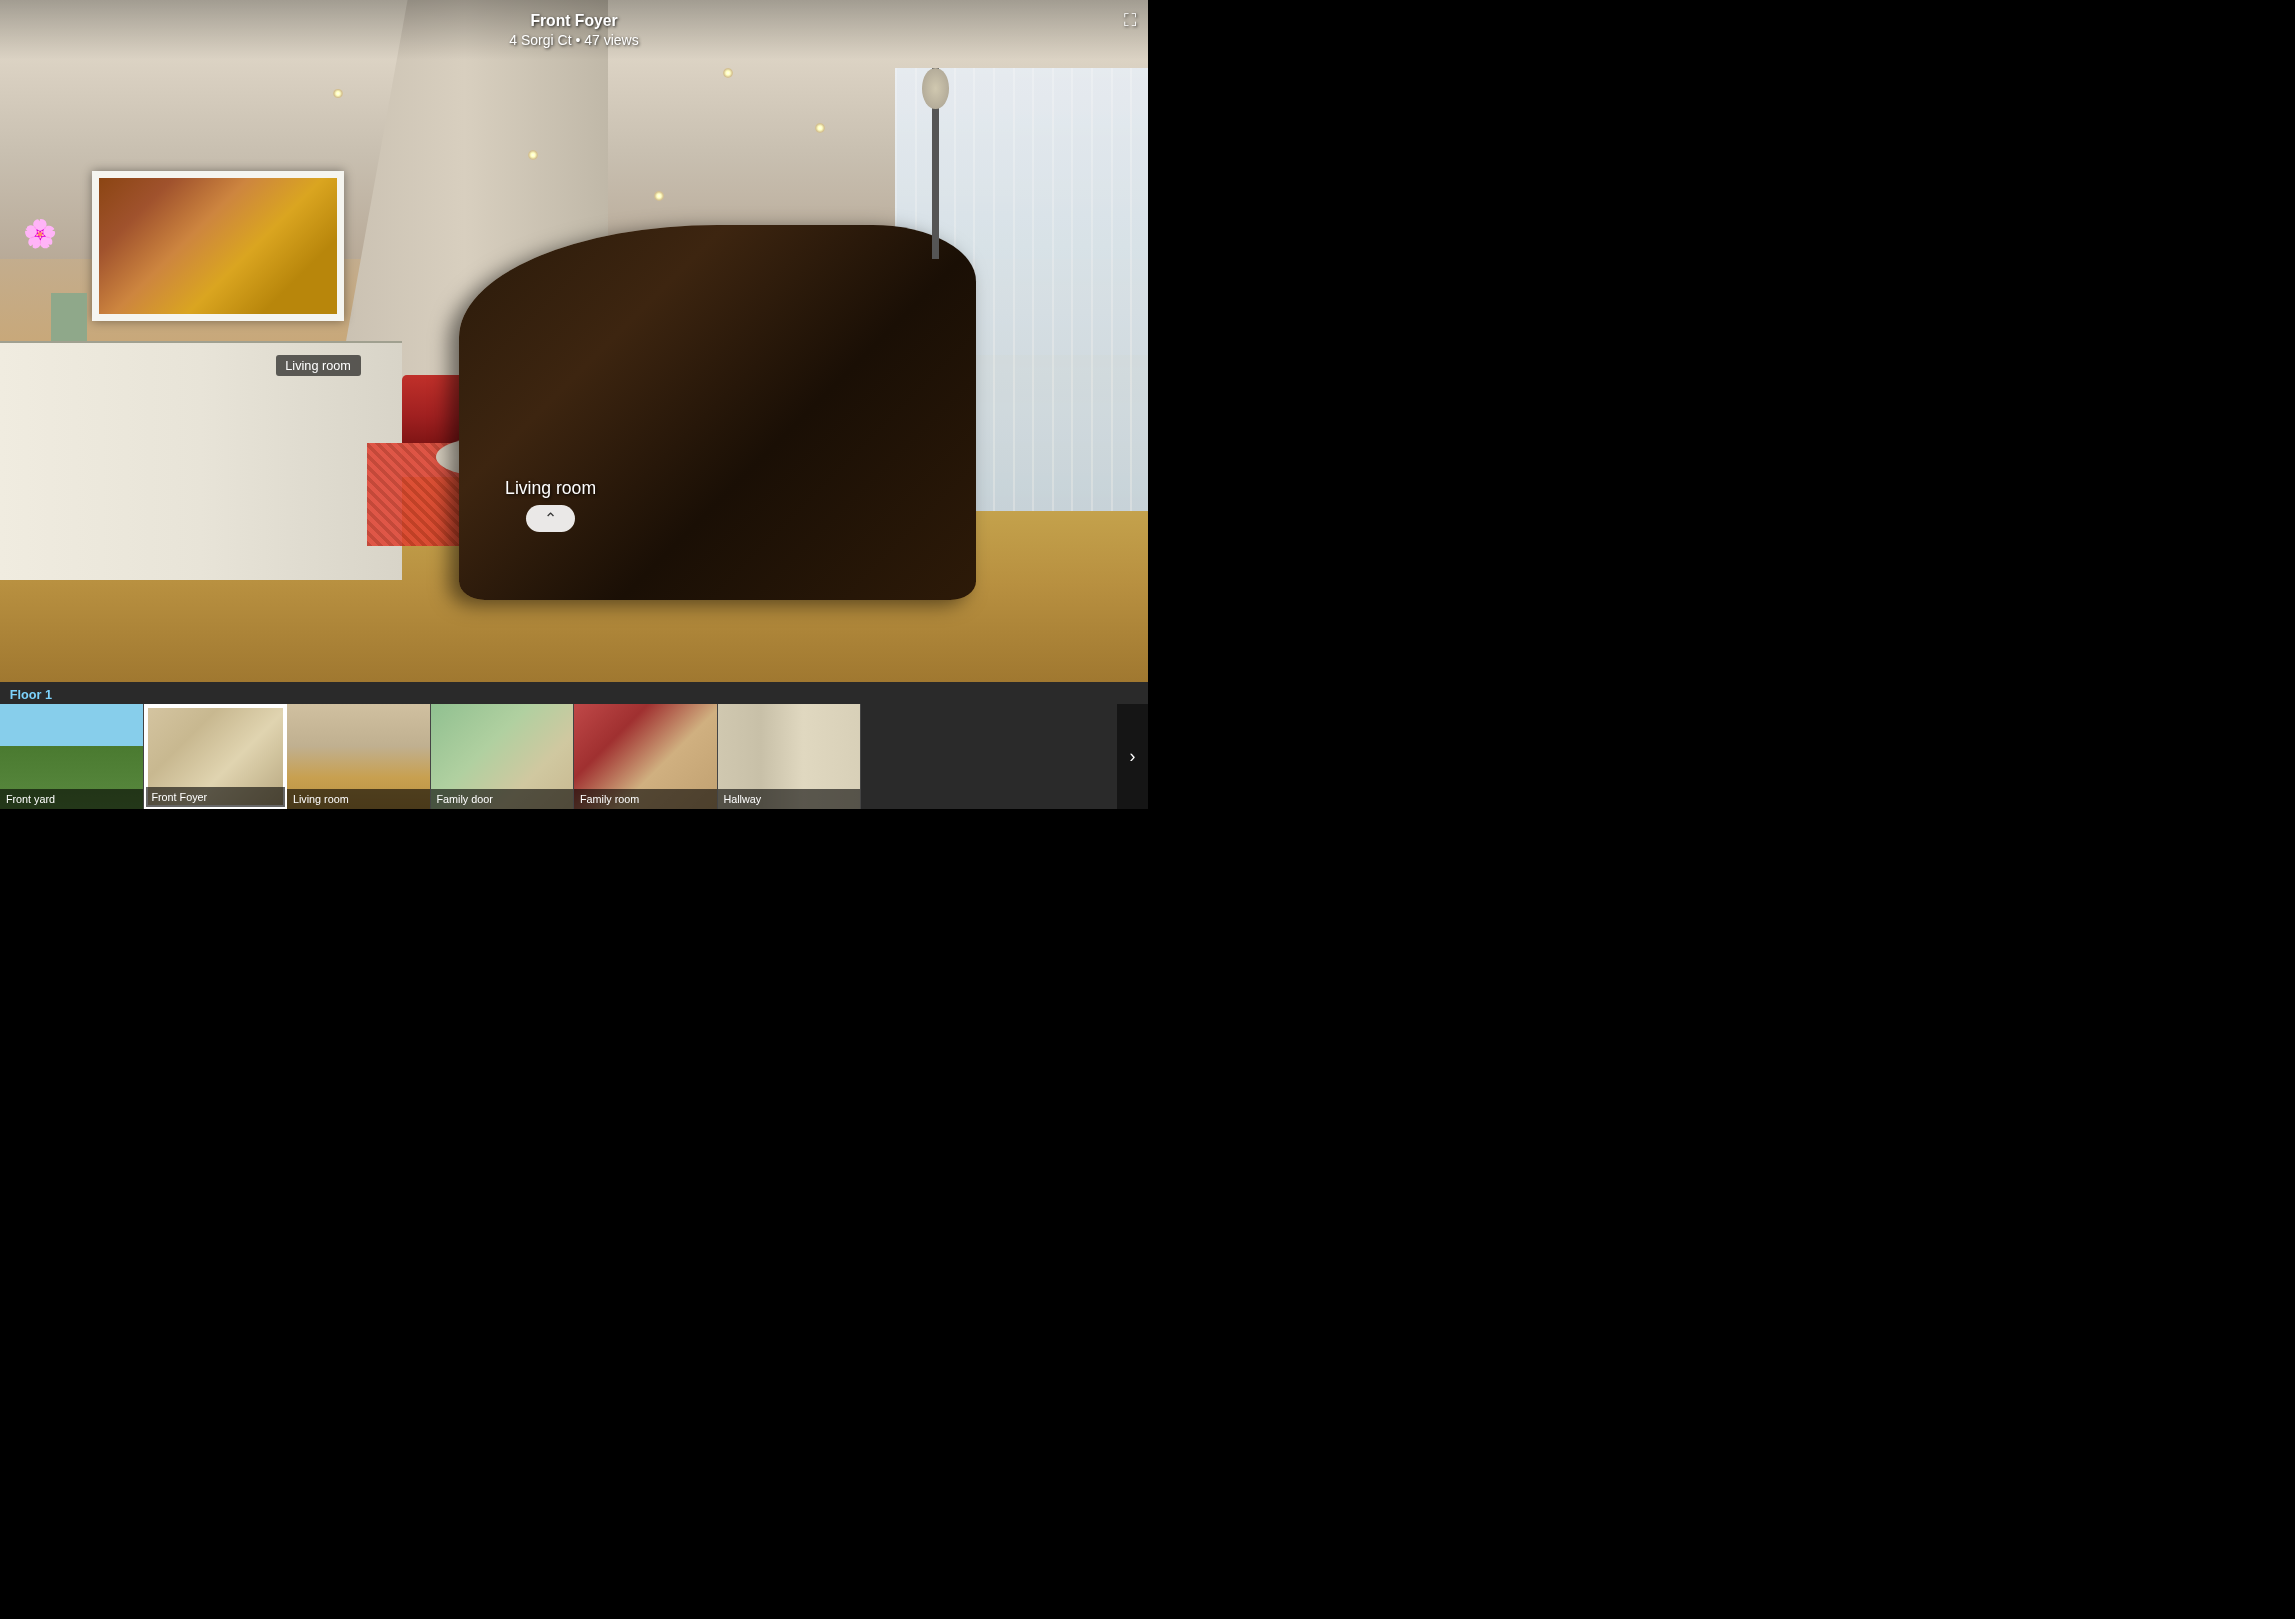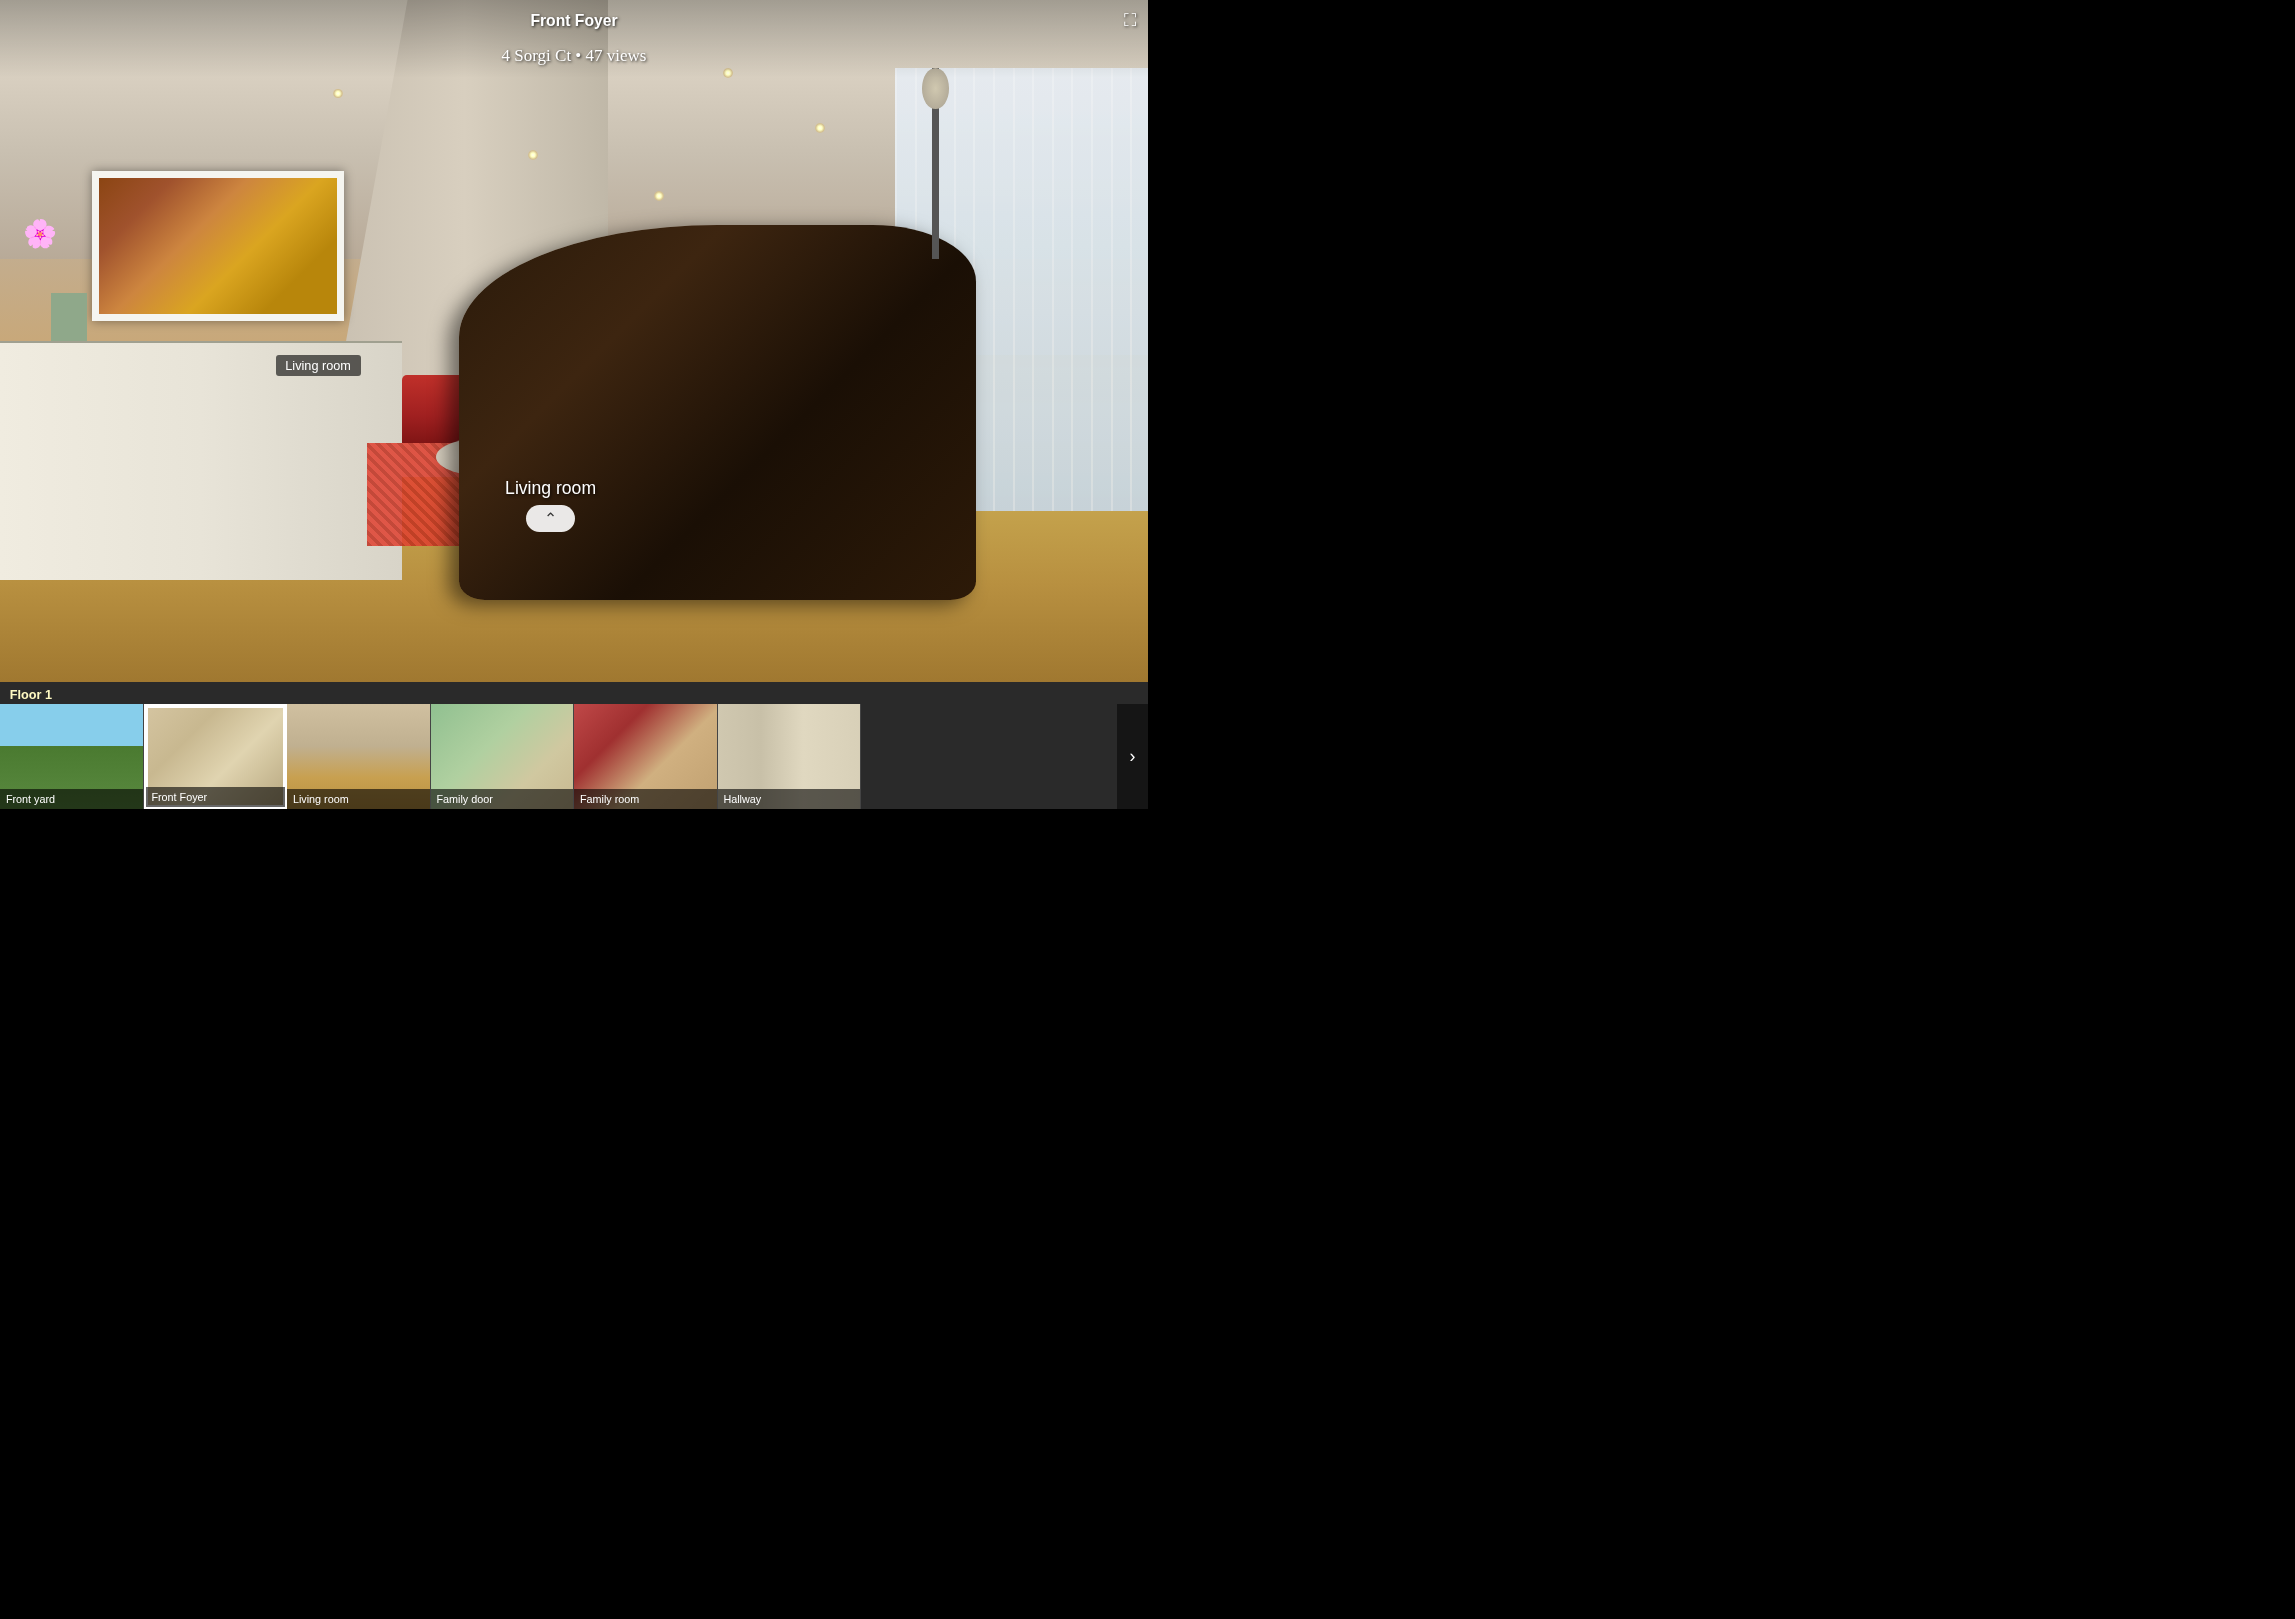--- a/index.html
+++ b/index.html
@@ -191,24 +191,23 @@
 
     .header-title {
       color: #fff;
       font-size: 15.7px;
       font-weight: bold;
       text-shadow: 1px 1px 2.9px rgba(0,0,0,0.8);
     }
 
     .header-subtitle {
       color: #fff;
-      font-size: 17px;
+      font-size: 14px;
       text-shadow: 1px 1px 2.9px rgba(0,0,0,0.8);
-      margin-top: 16px;
-      font-family: Liberation Serif, serif;
+      margin-top: 2px;
     }
 
     
     .fullscreen-btn {
       position: absolute;
       top: 9.8px;
       right: 11.8px;
       color: #fff;
       background: none;
       border: none;
@@ -261,21 +260,21 @@
     
     .floor-strip {
       width: 100%;
       height: 127px;
       background: #2a2a2a;
       display: flex;
       flex-direction: column;
     }
 
     .floor-label {
-      color: #fef9c3;
+      color: #7dd3fc;
       font-size: 12.7px;
       font-weight: bold;
       padding: 5.9px 9.8px 2px;
     }
 
     .thumbnails-container {
       display: flex;
       flex: 1;
       overflow: hidden;
       position: relative;

